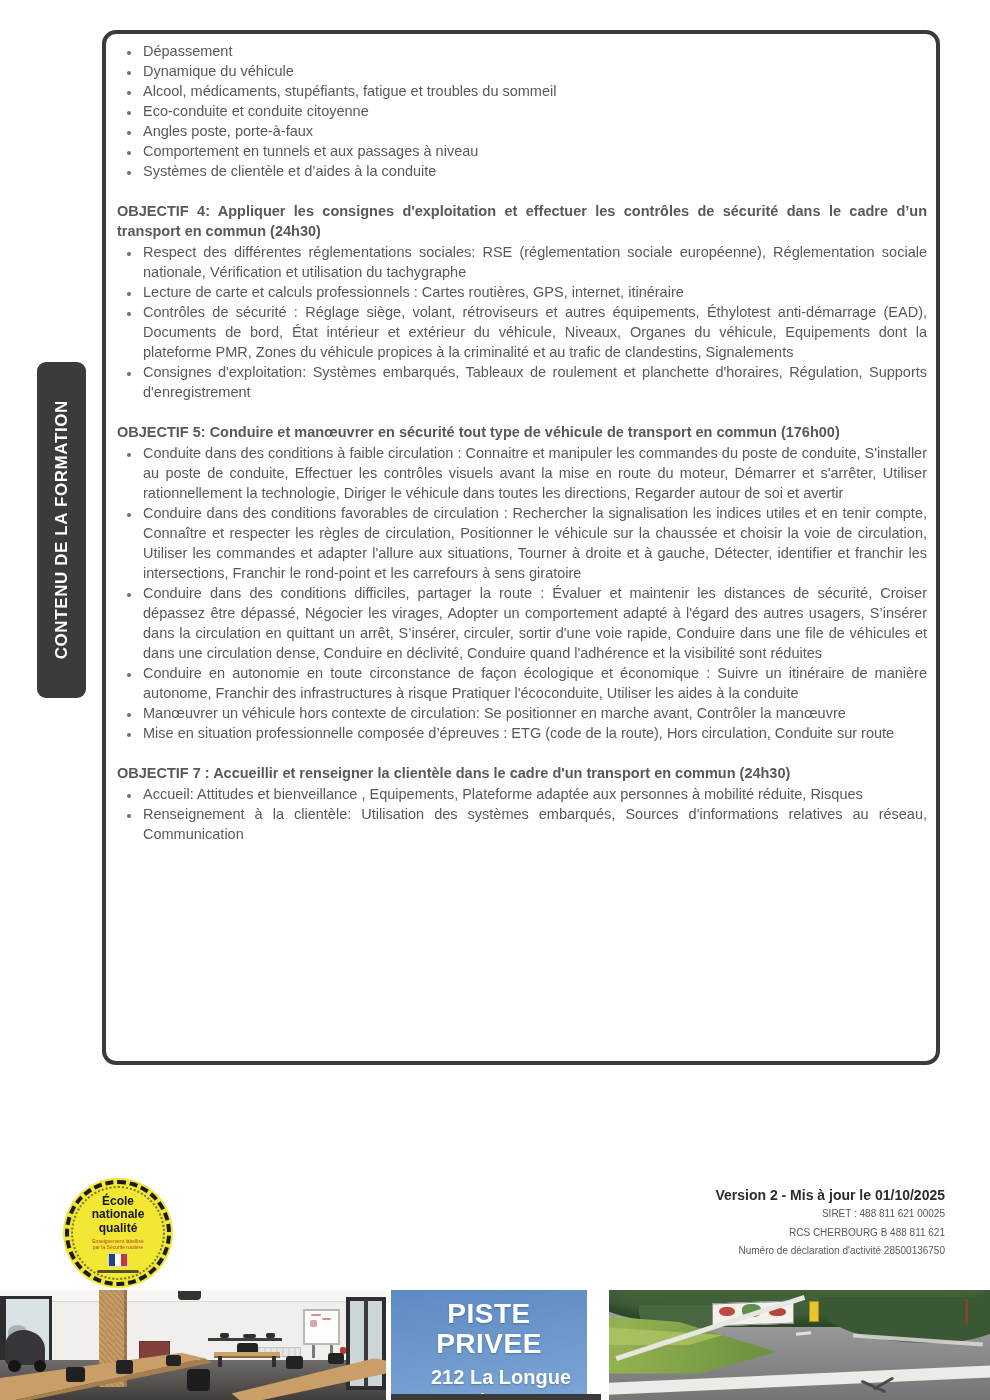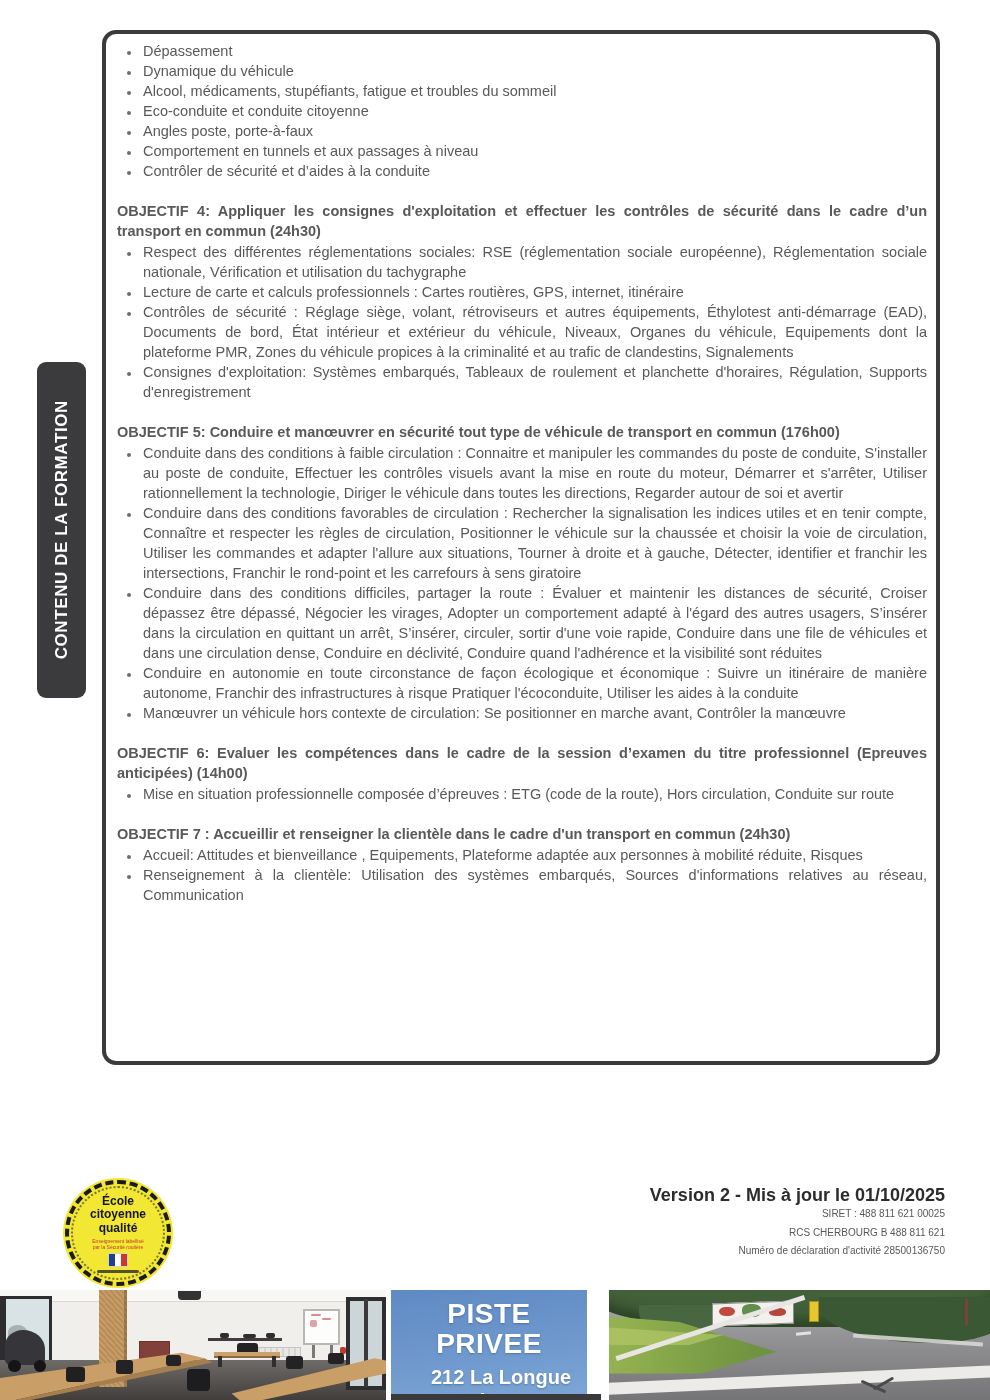--- a/index.html
+++ b/index.html
@@ -28,21 +28,21 @@
     display:flex; align-items:center; justify-content:center;
   }
   .side-tab-label {
     writing-mode:vertical-rl; transform:rotate(180deg);
     color:#ffffff; font-weight:bold; font-size:17px; letter-spacing:0.6px;
     white-space:nowrap;
   }
 
   
   .footer-info { position:absolute; right:45px; top:1186px; text-align:right; }
-  .footer-version { font-weight:bold; color:#2c2c2e; font-size:18px; line-height:19px; }
+  .footer-version { font-weight:bold; color:#2c2c2e; font-size:14px; line-height:19px; }
   .footer-lines div { color:#58585a; font-size:10px; line-height:18.5px; }
 
   
   .badge { position:absolute; left:63px; top:1178px; width:110px; height:110px; }
   .badge-circle { position:absolute; inset:0; border-radius:50%; background:#f2e834; }
   .badge-ring { position:absolute; inset:2px; border-radius:50%;
                 border:4px dashed #1b1b1b; }
   .badge-ring2 { position:absolute; inset:8px; border-radius:50%;
                  border:2px dotted #1b1b1b; opacity:.55; }
   .badge-inner { position:absolute; inset:0; display:flex; flex-direction:column;
@@ -181,41 +181,40 @@
 </aside>
 
 <main class="content-box">
   <ul class="topics">
       <li>Dépassement</li>
       <li>Dynamique du véhicule</li>
       <li>Alcool, médicaments, stupéfiants, fatigue et troubles du sommeil</li>
       <li>Eco-conduite et conduite citoyenne</li>
       <li>Angles poste, porte-à-faux</li>
       <li>Comportement en tunnels et aux passages à niveau</li>
-      <li>Contrôler de sécurité et d’aides à la conduite</li>
+      <li>Systèmes de clientèle et d’aides à la conduite</li>
     </ul>
 
   <h3 class="obj-heading">OBJECTIF 4: Appliquer les consignes d'exploitation et effectuer les contrôles de sécurité dans le cadre d’un transport en commun (24h30)</h3>
   <ul class="section-bullets">
       <li>Respect des différentes réglementations sociales: RSE (réglementation sociale européenne), Réglementation sociale nationale, Vérification et utilisation du tachygraphe</li>
       <li>Lecture de carte et calculs professionnels : Cartes routières, GPS, internet, itinéraire</li>
       <li>Contrôles de sécurité : Réglage siège, volant, rétroviseurs et autres équipements, Éthylotest anti-démarrage (EAD), Documents de bord, État intérieur et extérieur du véhicule, Niveaux, Organes du véhicule, Equipements dont la plateforme PMR, Zones du véhicule propices à la criminalité et au trafic de clandestins, Signalements</li>
       <li>Consignes d'exploitation: Systèmes embarqués, Tableaux de roulement et planchette d'horaires, Régulation, Supports d'enregistrement</li>
     </ul>
 
   <h3 class="obj-heading">OBJECTIF 5: Conduire et manœuvrer en sécurité tout type de véhicule de transport en commun (176h00)</h3>
   <ul class="section-bullets">
       <li>Conduite dans des conditions à faible circulation : Connaitre et manipuler les commandes du poste de conduite, S'installer au poste de conduite, Effectuer les contrôles visuels avant la mise en route du moteur, Démarrer et s'arrêter, Utiliser rationnellement la technologie, Diriger le véhicule dans toutes les directions, Regarder autour de soi et avertir</li>
       <li>Conduire dans des conditions favorables de circulation : Rechercher la signalisation les indices utiles et en tenir compte, Connaître et respecter les règles de circulation, Positionner le véhicule sur la chaussée et choisir la voie de circulation, Utiliser les commandes et adapter l'allure aux situations, Tourner à droite et à gauche, Détecter, identifier et franchir les intersections, Franchir le rond-point et les carrefours à sens giratoire</li>
       <li>Conduire dans des conditions difficiles, partager la route : Évaluer et maintenir les distances de sécurité, Croiser dépassez être dépassé, Négocier les virages, Adopter un comportement adapté à l'égard des autres usagers, S’insérer dans la circulation en quittant un arrêt, S’insérer, circuler, sortir d'une voie rapide, Conduire dans une file de véhicules et dans une circulation dense, Conduire en déclivité, Conduire quand l'adhérence et la visibilité sont réduites</li>
       <li>Conduire en autonomie en toute circonstance de façon écologique et économique : Suivre un itinéraire de manière autonome, Franchir des infrastructures à risque Pratiquer l'écoconduite, Utiliser les aides à la conduite</li>
       <li>Manœuvrer un véhicule hors contexte de circulation: Se positionner en marche avant, Contrôler la manœuvre</li>
     </ul>
 
-  <h3 class="obj-heading">OBJECTIF 6: Evaluer les compétences dans le cadre de la session d’examen du titre professionnel (Epreuves anticipées) (14h00)</h3>
   <ul class="section-bullets">
       <li>Mise en situation professionnelle composée d’épreuves : ETG (code de la route), Hors circulation, Conduite sur route</li>
     </ul>
 
   <h3 class="obj-heading">OBJECTIF 7 : Accueillir et renseigner la clientèle dans le cadre d'un transport en commun (24h30)</h3>
   <ul class="section-bullets">
       <li>Accueil: Attitudes et bienveillance , Equipements, Plateforme adaptée aux personnes à mobilité réduite, Risques</li>
       <li>Renseignement à la clientèle: Utilisation des systèmes embarqués, Sources d'informations relatives au réseau, Communication</li>
     </ul>
 </main>
@@ -229,21 +228,21 @@
     </div>
 </div>
 
 <div class="badge">
   <div class="badge-circle"></div>
   <div class="badge-ring"></div>
   <div class="badge-ring2"></div>
   <div class="badge-inner">
     <div class="badge-title">
       <div>École</div>
-      <div>citoyenne</div>
+      <div>nationale</div>
       <div>qualité</div>
     </div>
     <div class="badge-sub">Enseignement labellisé
 par la Sécurité routière</div>
     <div class="badge-flag">
       <i class="flag-blue"></i>
         <i class="flag-white"></i>
         <i class="flag-red"></i>
     </div>
     <div class="badge-micro"></div>

